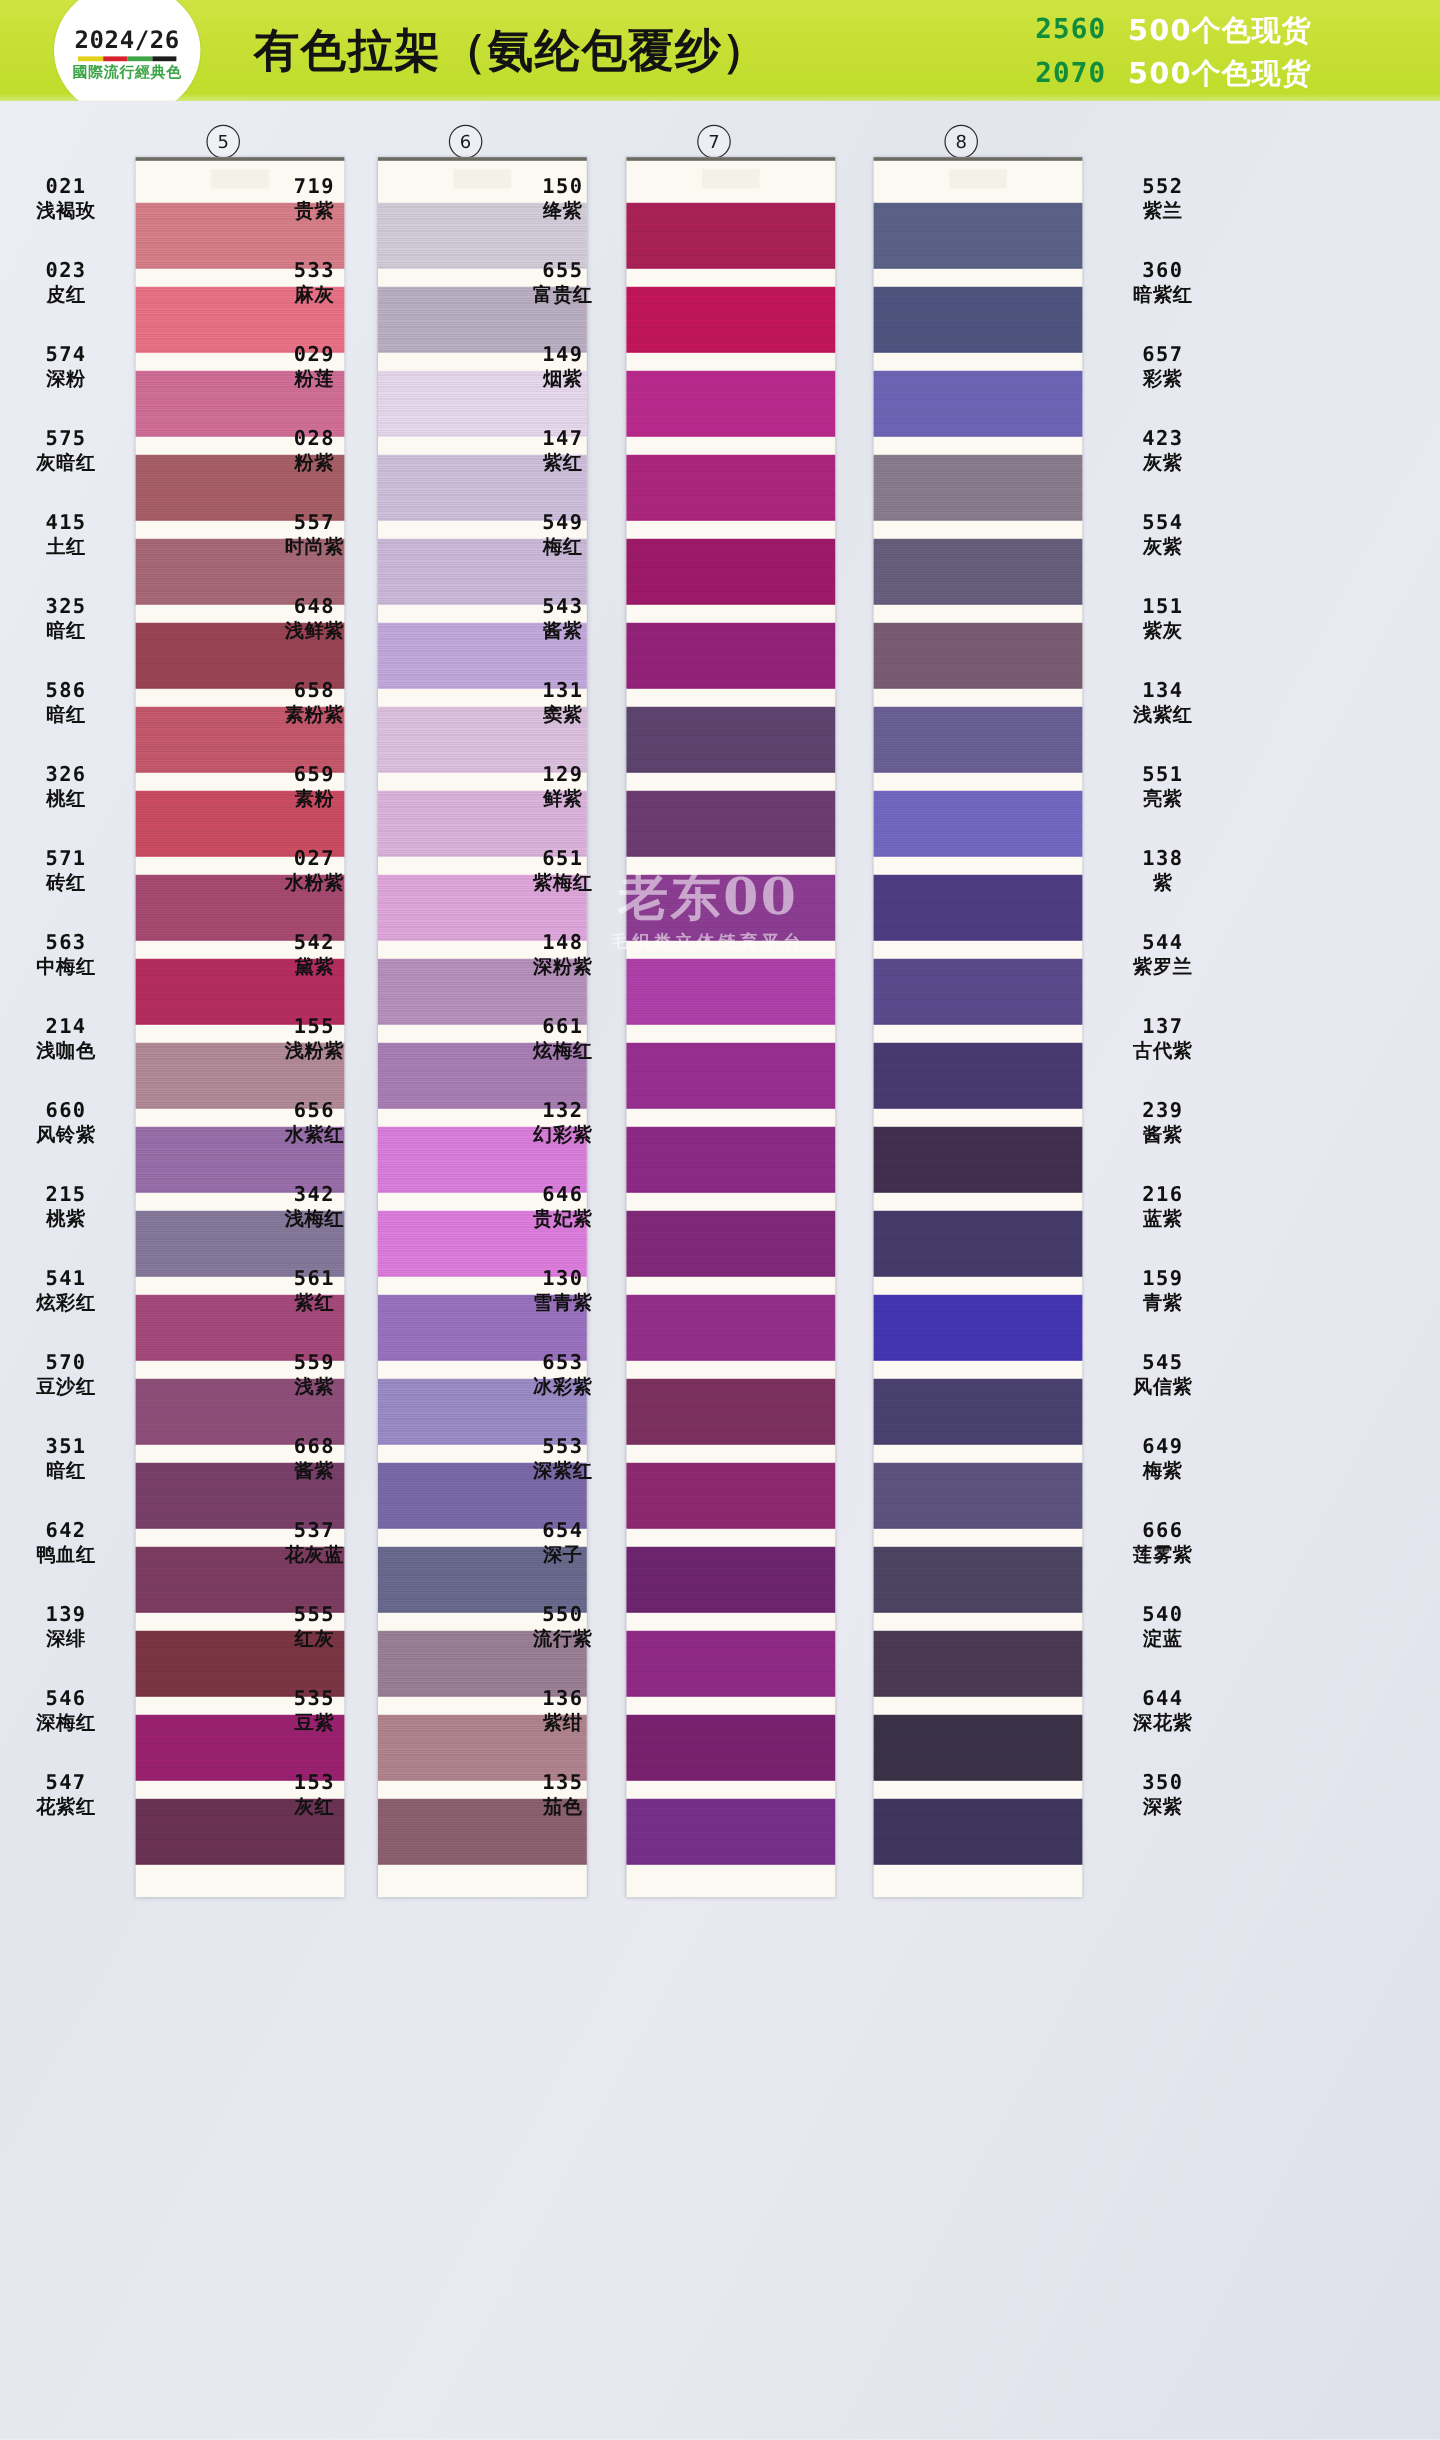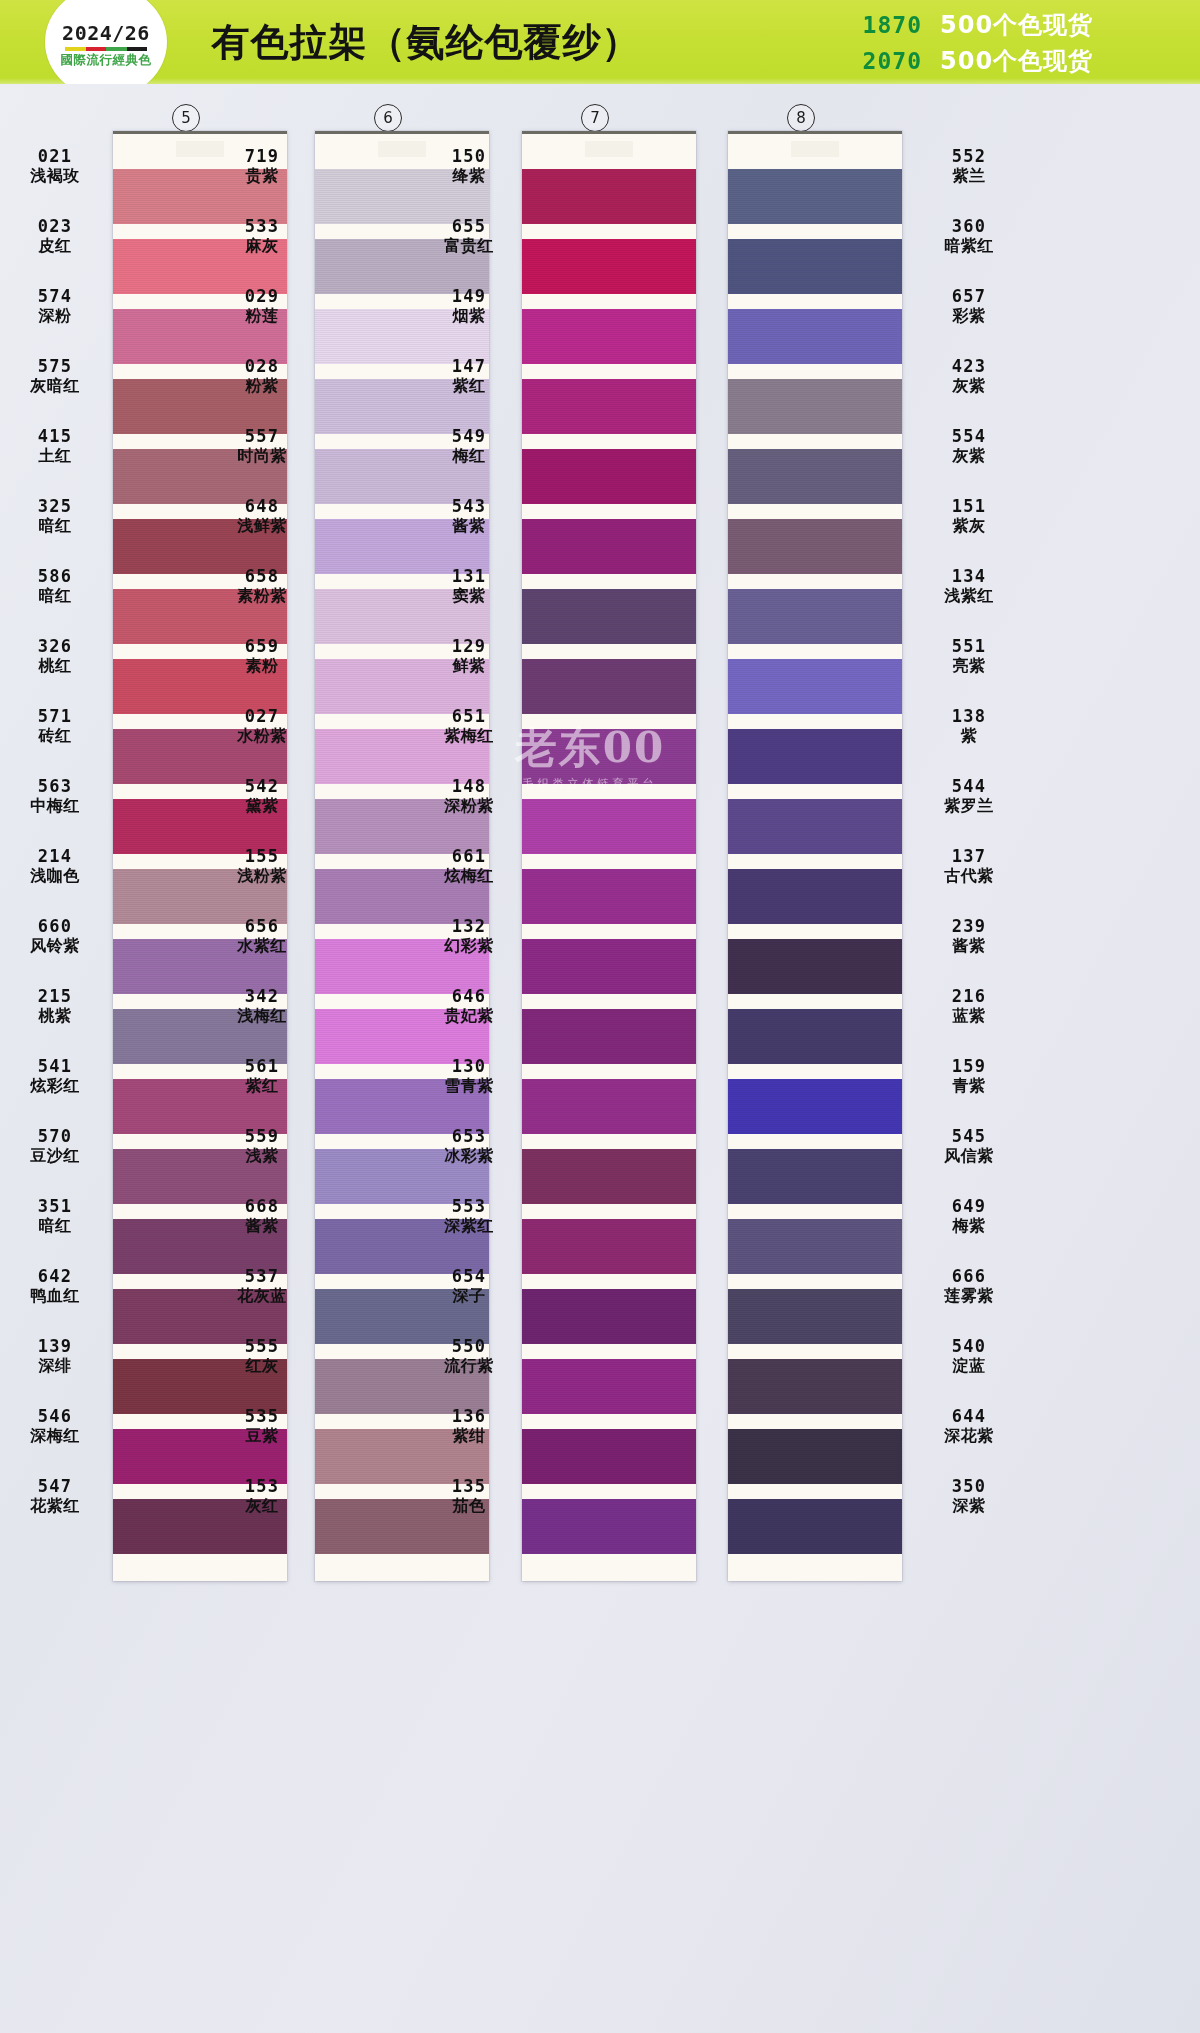--- a/index.html
+++ b/index.html
@@ -145,21 +145,21 @@
   #col8 .col-badge{left:165px;}
   #col8 .card{left:106px;}
   #col8 .labels{left:292px;}
 
   .watermark{
     position:absolute;left:440px;top:720px;width:300px;height:70px;
     color:rgba(255,255,255,.55);font-size:42px;font-weight:bold;
     letter-spacing:2px;pointer-events:none;text-align:center;
     font-family:"DejaVu Serif","Liberation Serif",serif;
   }
-  .watermark small{display:block;font-size:11px;letter-spacing:4px;font-weight:normal;}
+  .watermark small{display:block;font-size:14px;letter-spacing:4px;font-weight:bold;}
 </style>
 </head>
 <body>
 
 <div id="page">
 
   <div class="banner">
 
     <div class="badge">
       <div class="badge-year">2024/26</div>
@@ -169,21 +169,21 @@
         <i style="background: rgb(62, 165, 72);"></i>
         <i style="background: rgb(28, 28, 28);"></i>
       </div>
       <div class="badge-sub">國際流行經典色</div>
     </div>
 
     <div class="banner-title">有色拉架（氨纶包覆纱）</div>
 
     <div class="banner-specs">
       <div class="spec-row">
-        <span class="spec-code">1870</span>
+        <span class="spec-code">2560</span>
         <span class="spec-text">500个色现货</span>
       </div>
       <div class="spec-row">
         <span class="spec-code">2070</span>
         <span class="spec-text">500个色现货</span>
       </div>
     </div>
   </div>
 
   <div class="columns" id="columns">

